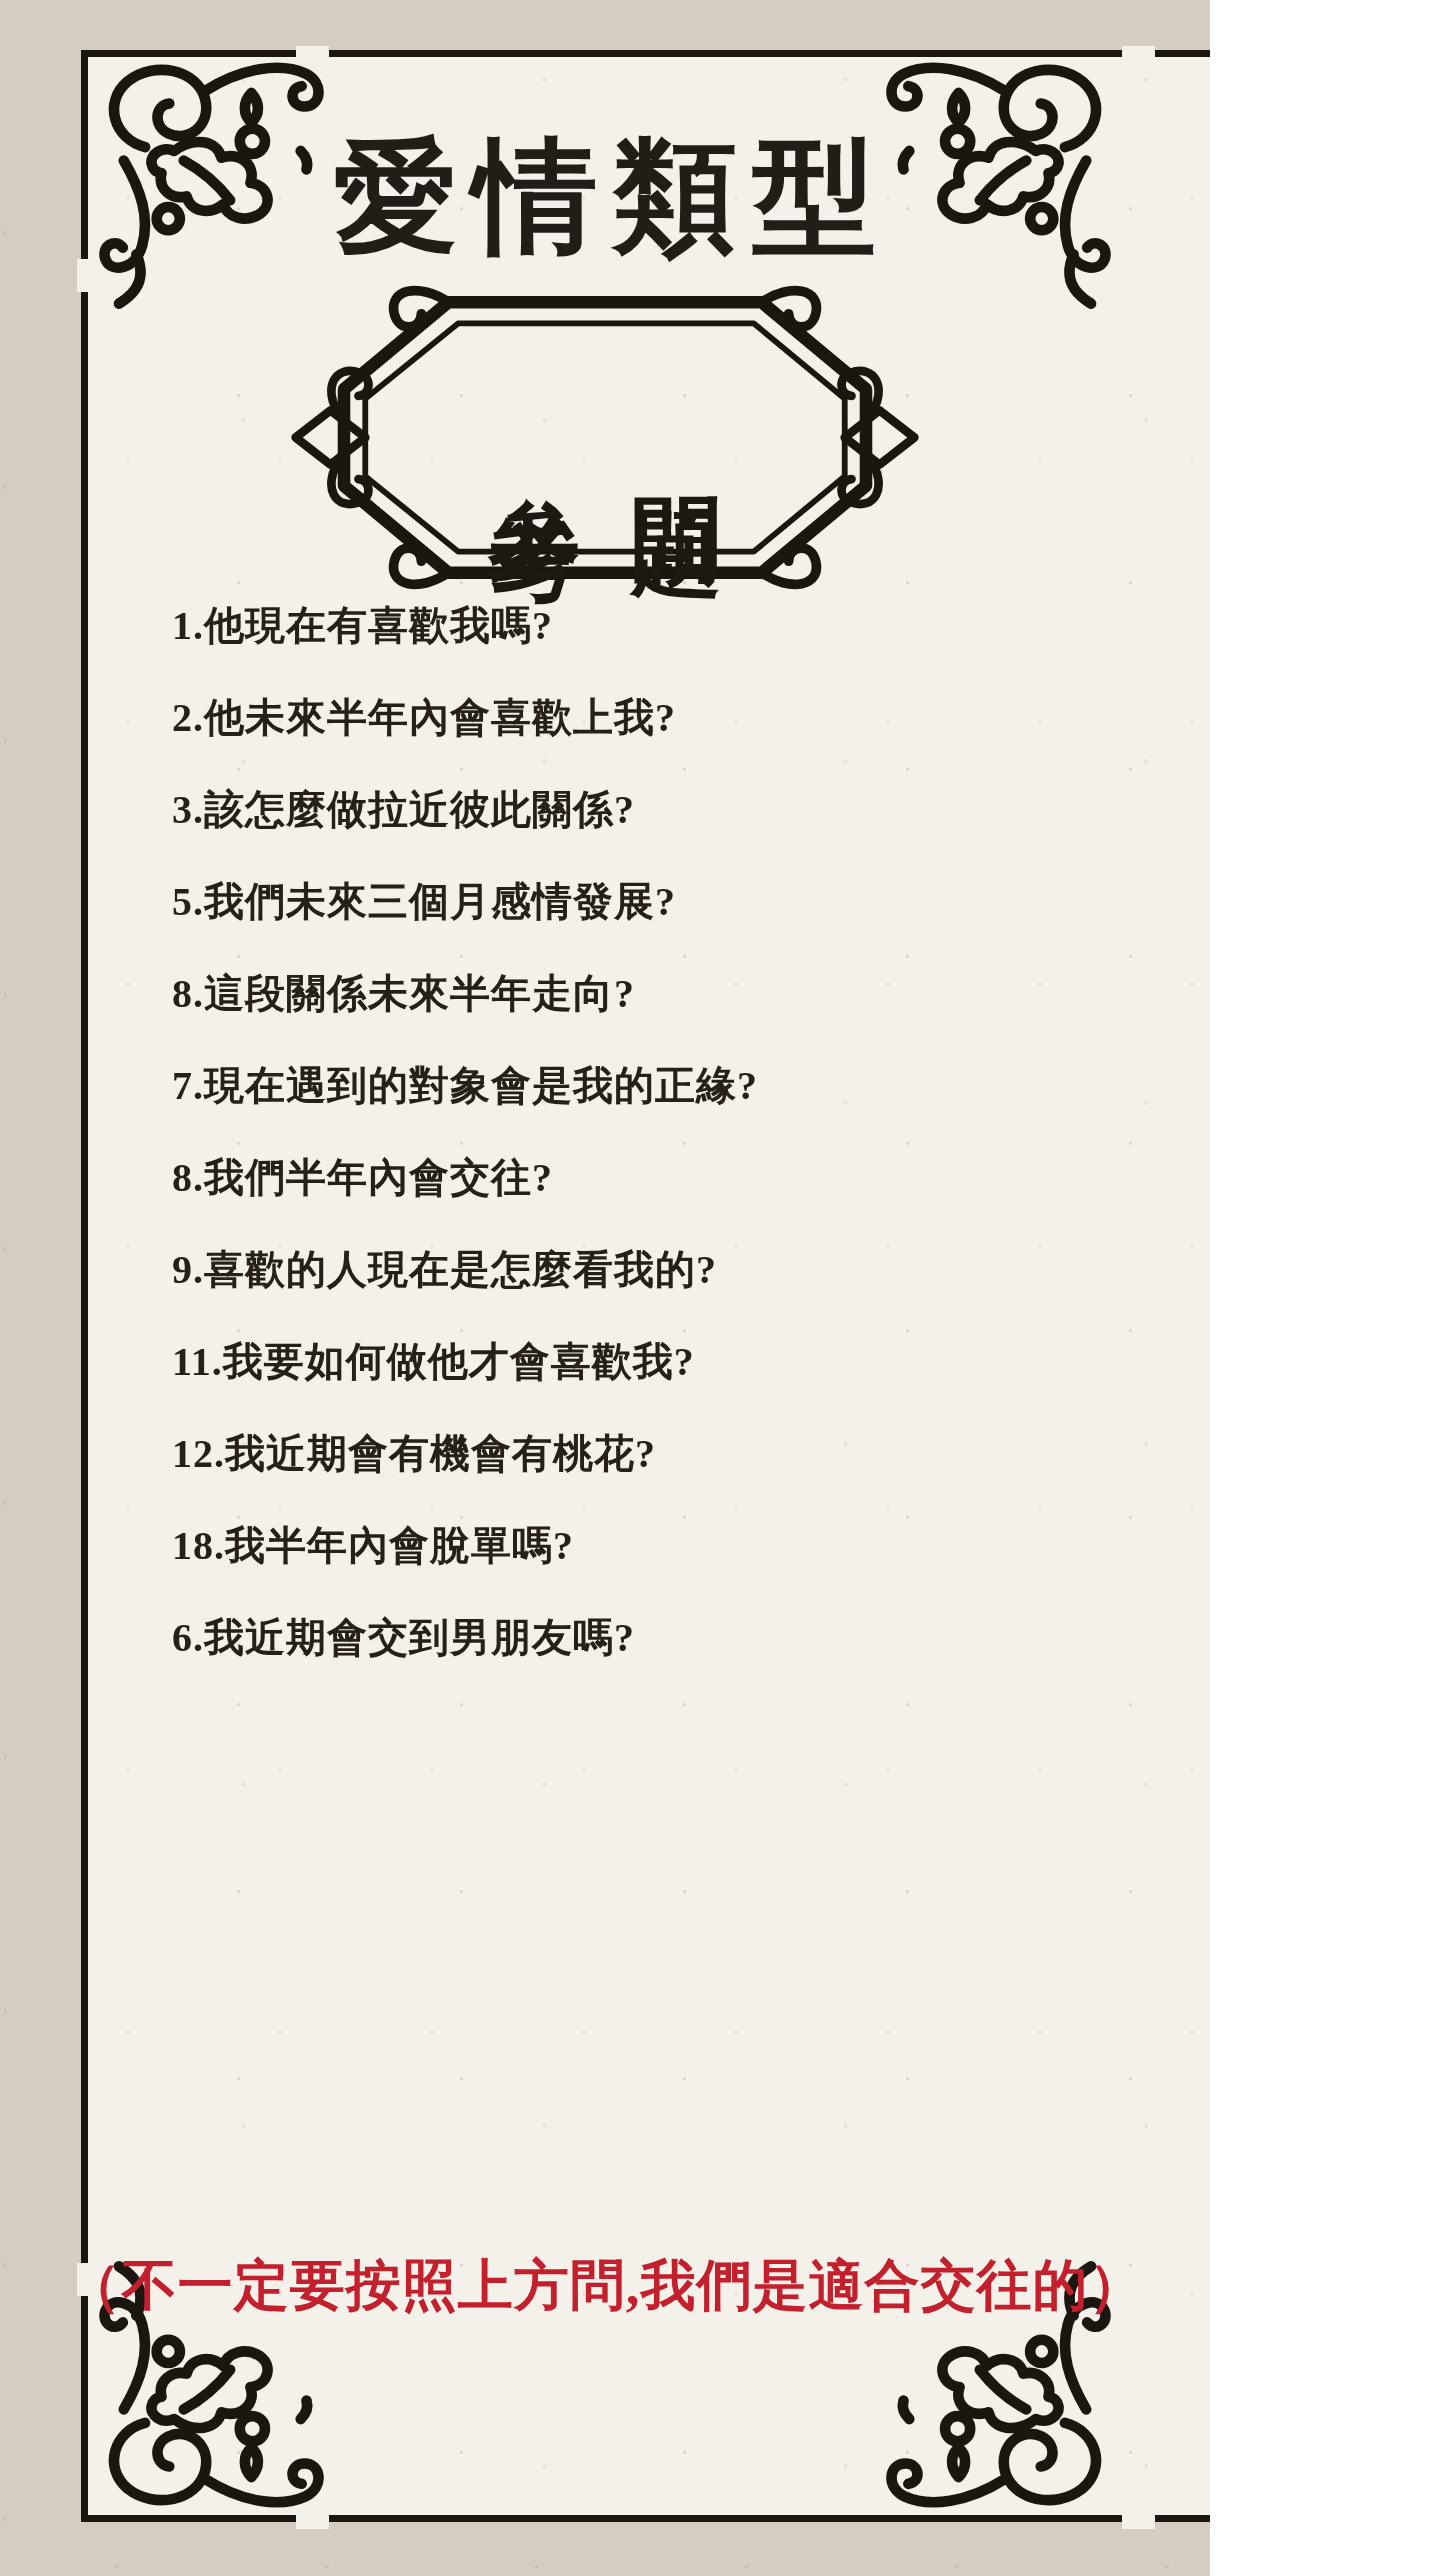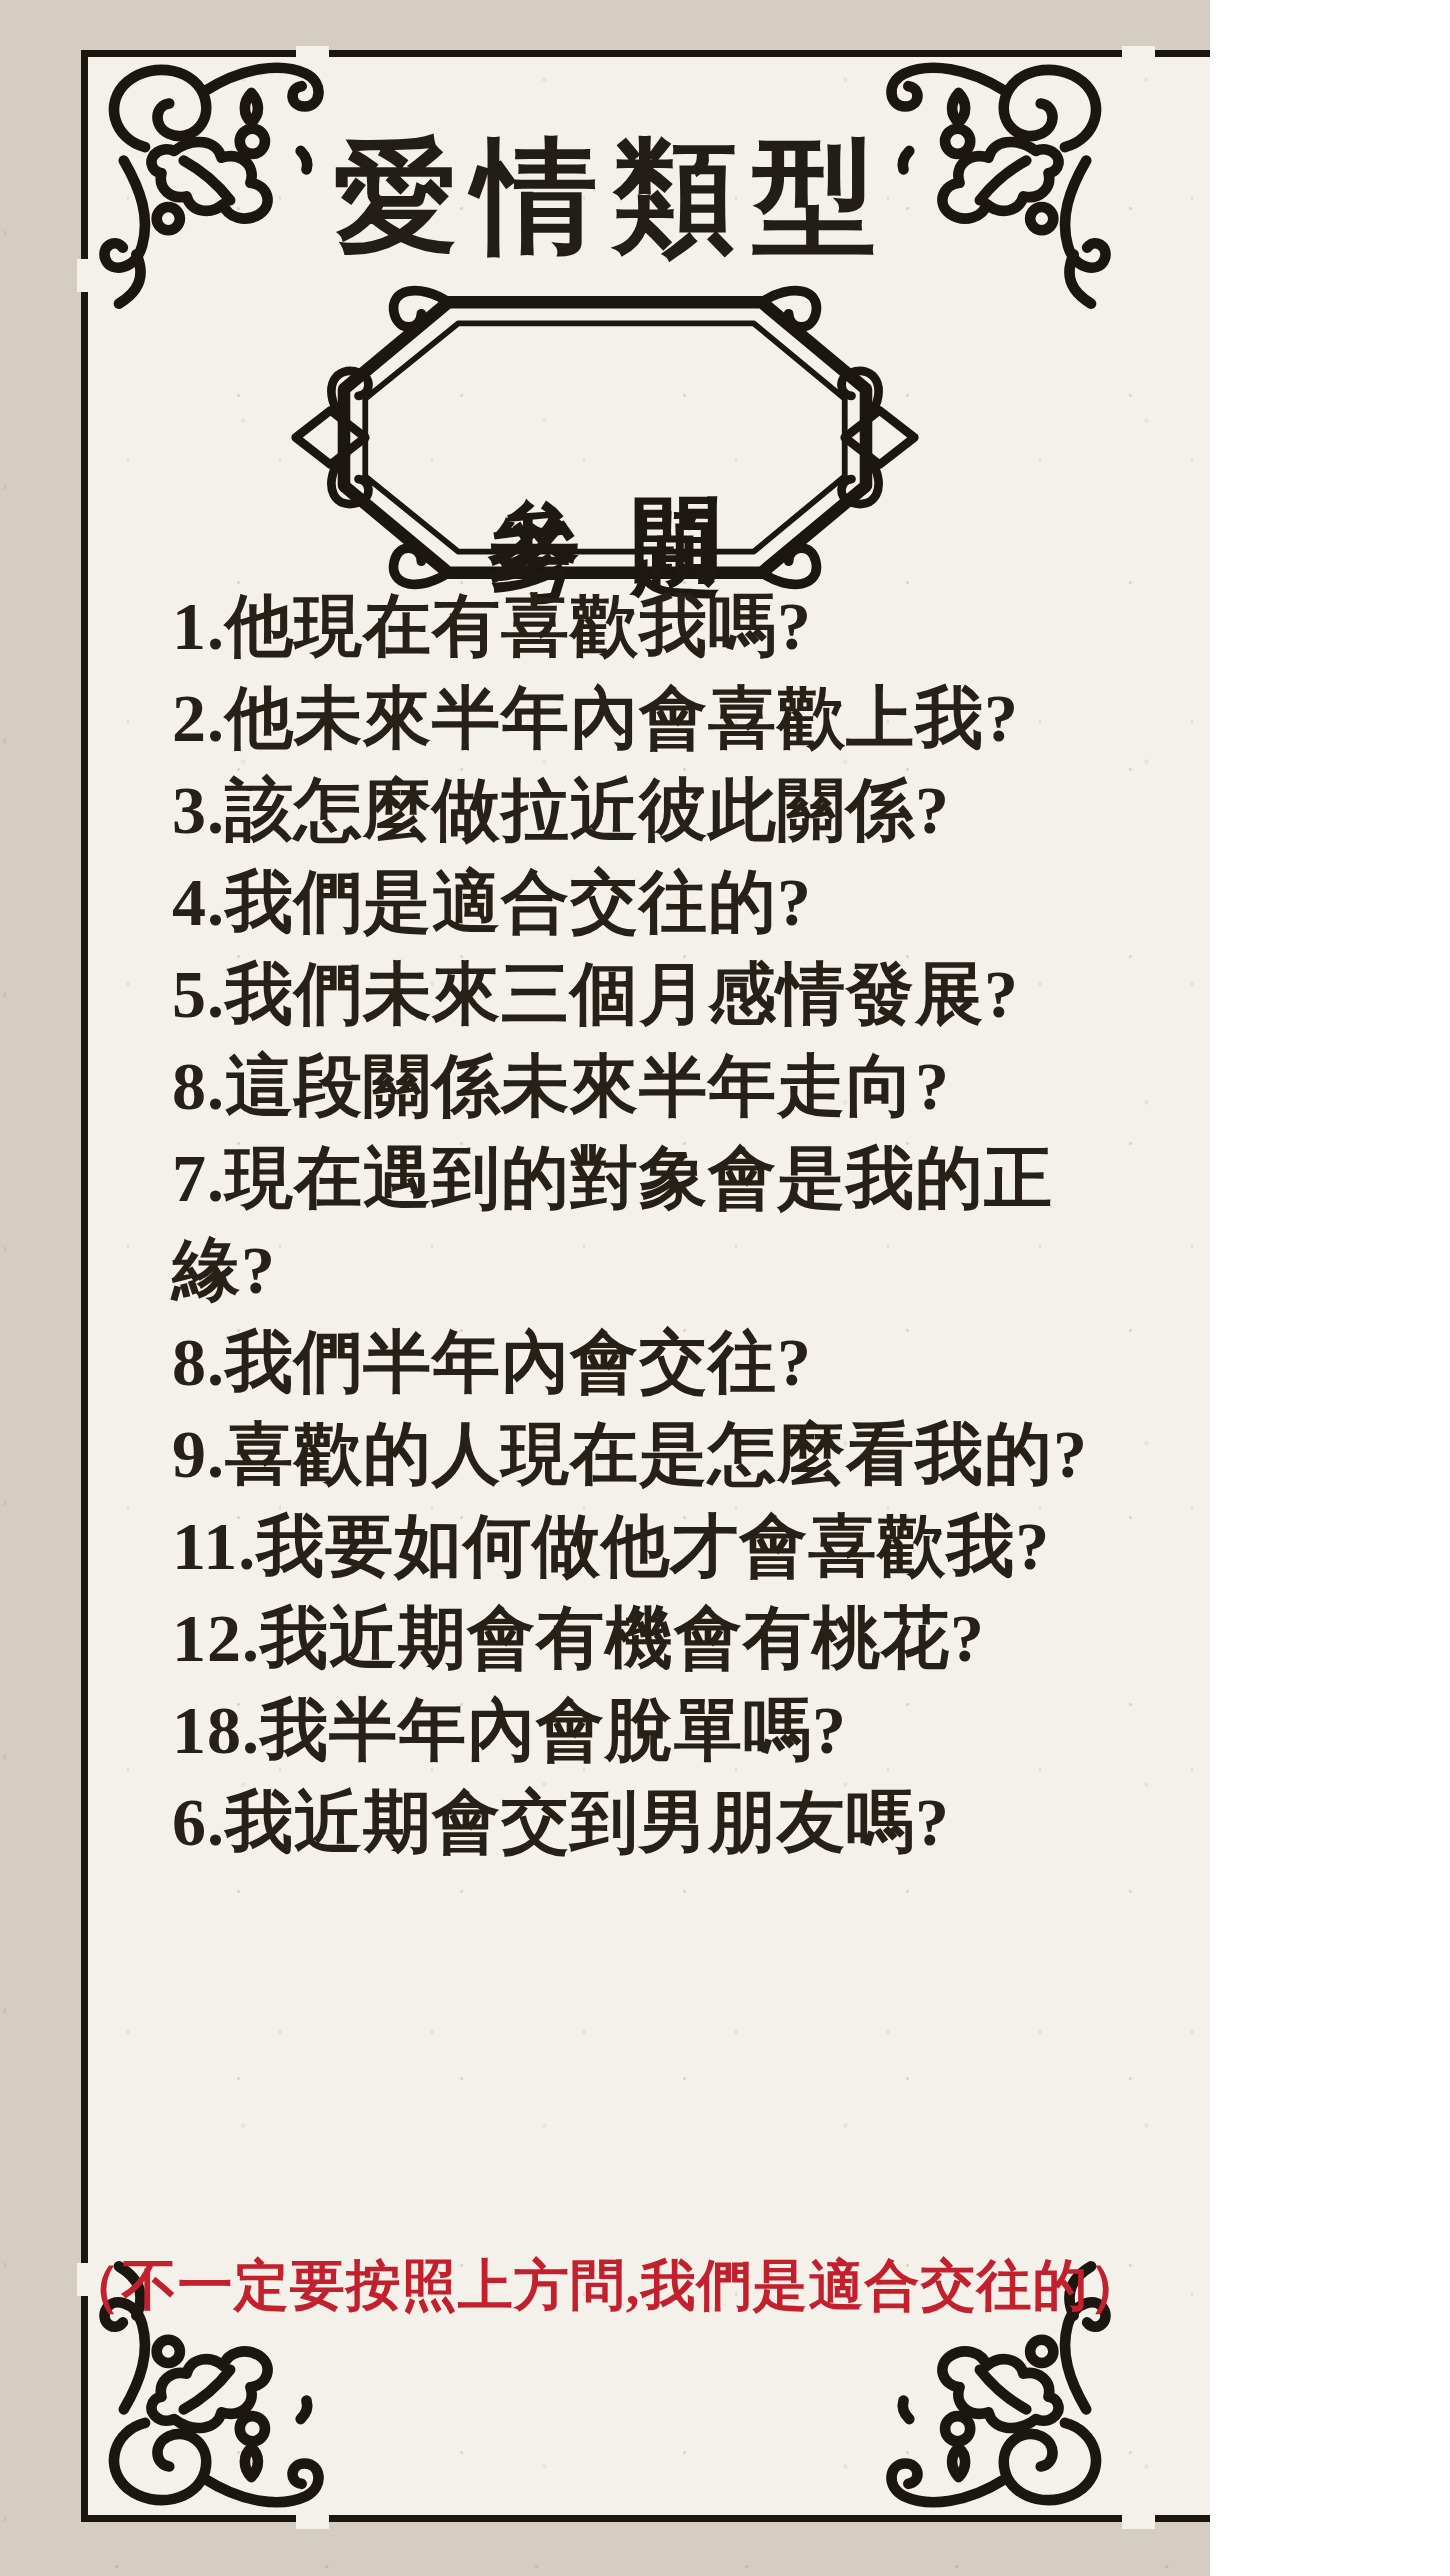--- a/index.html
+++ b/index.html
@@ -52,21 +52,21 @@
     justify-content:center;align-items:center;gap:50px;
   }
   .badge-col{
     writing-mode:vertical-rl;text-orientation:upright;
     font-size:92px;font-weight:900;color:#1e1813;letter-spacing:15.5px;
     line-height:1;
   }
   .questions{
     position:absolute;top:580px;left:172px;right:116px;
     margin:0;padding:0;list-style:none;
-    font-size:68px;line-height:92px;font-weight:600;color:#272019;
+    font-size:40px;line-height:92px;font-weight:600;color:#272019;
     letter-spacing:1px;
   }
   .footnote{
     position:absolute;top:2249px;left:0;width:100%;
     text-align:center;font-size:55px;font-weight:700;
     color:#c3202e;letter-spacing:1px;
   }
 </style>
 </head>
 <body>
@@ -162,21 +162,20 @@
     <div class="badge-text">
       <div class="badge-col">參考</div>
       <div class="badge-col">問題</div>
     </div>
   </div>
 
   <ol class="questions">
       <li>1.他現在有喜歡我嗎?</li>
       <li>2.他未來半年內會喜歡上我?</li>
       <li>3.該怎麼做拉近彼此關係?</li>
-      <li>4.我們是適合交往的?</li>
       <li>5.我們未來三個月感情發展?</li>
       <li>8.這段關係未來半年走向?</li>
       <li>7.現在遇到的對象會是我的正緣?</li>
       <li>8.我們半年內會交往?</li>
       <li>9.喜歡的人現在是怎麼看我的?</li>
       <li>11.我要如何做他才會喜歡我?</li>
       <li>12.我近期會有機會有桃花?</li>
       <li>18.我半年內會脫單嗎?</li>
       <li>6.我近期會交到男朋友嗎?</li>
     </ol>

